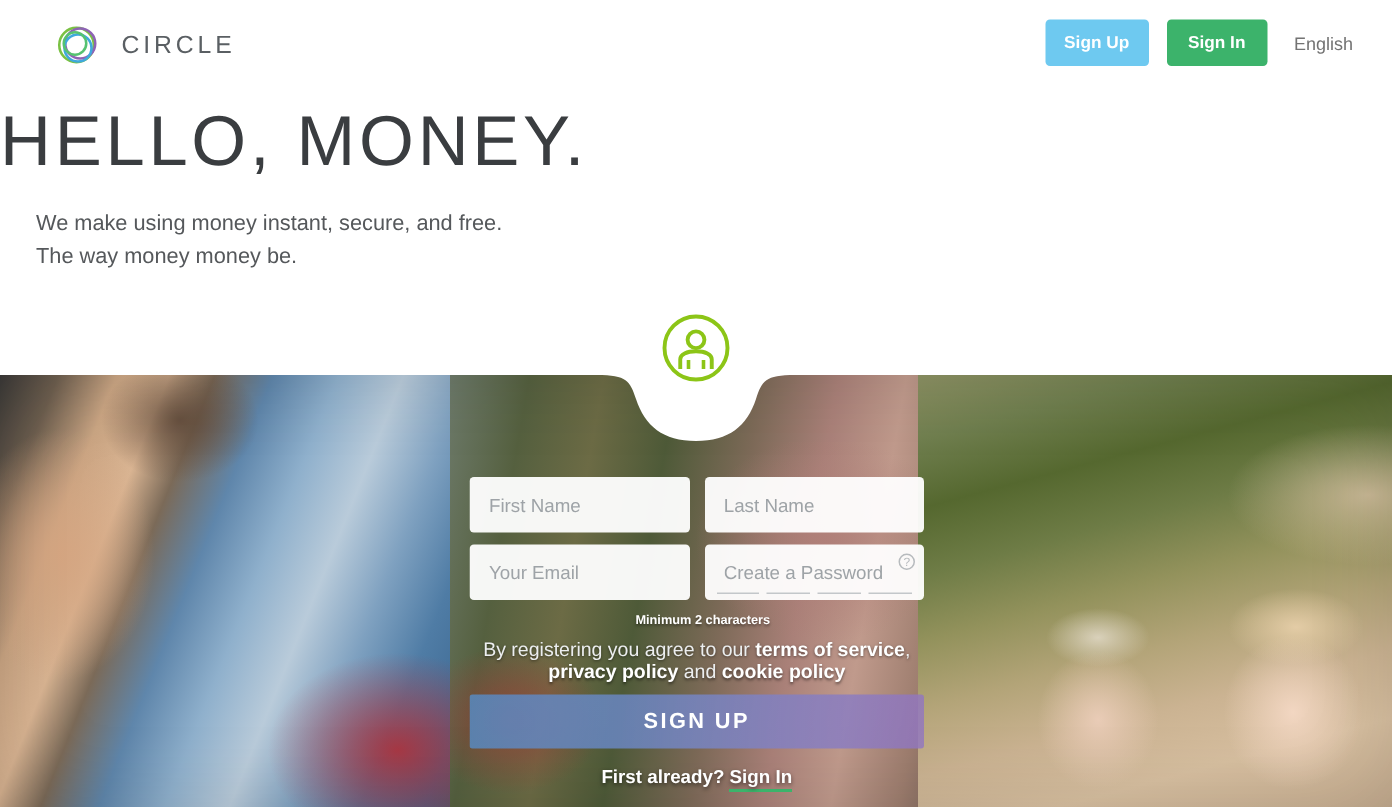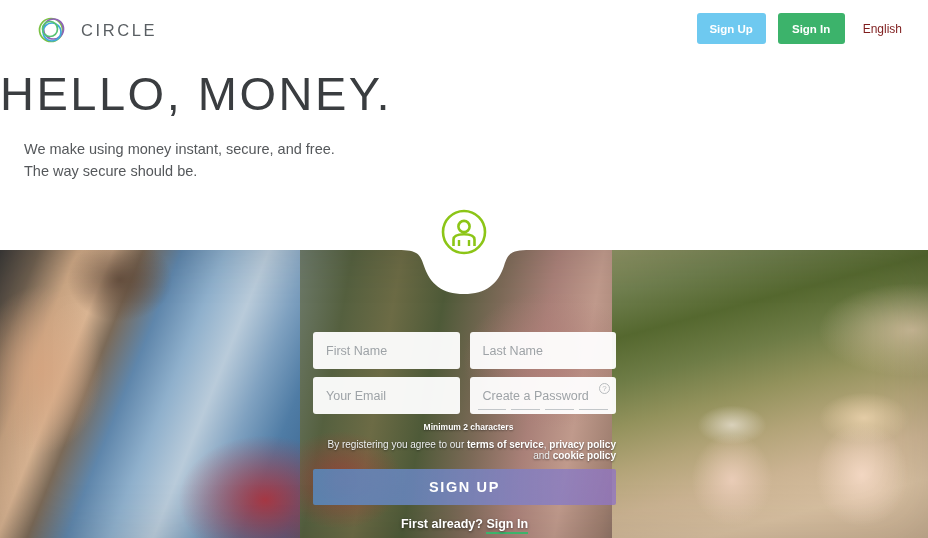--- a/index.html
+++ b/index.html
@@ -41,21 +41,21 @@
     cursor: pointer; margin-right: 12px;
   }
   .btn-signin-top {
     width: 67px; height: 31px; border: none; border-radius: 3px;
     background: #3cb36b; color: #ffffff;
     font-family: "Liberation Sans", sans-serif;
     font-size: 11.5px; font-weight: bold;
     cursor: pointer; margin-right: 18px;
   }
   .lang-link {
-    font-size: 12px; color: #7f1d1d; cursor: pointer; padding-right: 10px;
+    font-size: 12px; color: #737373; cursor: pointer; padding-right: 10px;
   }
 
   
   .hero {
     position: absolute; top: 60px; left: 0; width: 928px;
     text-align: left;
   }
   .headline {
     font-size: 47px; font-weight: 300; color: #3a3d40;
     letter-spacing: 2.5px; line-height: 1;
@@ -125,21 +125,21 @@
   }
 
   
   .avatar-badge {
     position: absolute; left: 440px; top: 208px;
     width: 48px; height: 48px; z-index: 20;
   }
 
   
   .form-wrap {
-    position: absolute; left: 313px; top: 332px;
+    position: absolute; left: 313px; top: 318px;
     width: 303px; z-index: 18;
   }
   .row { display: flex; gap: 10px; margin-bottom: 8px; }
   .field {
     position: relative;
     flex: 1 1 0; height: 37px;
     background: rgba(255,255,255,0.95);
     border-radius: 3px;
     display: flex; align-items: center;
   }
@@ -165,22 +165,22 @@
   .strength span {
     flex: 1; height: 1.5px; background: #c3c7ca; display: block;
   }
   .pw-hint {
     text-align: center;
     font-size: 8.5px; font-weight: bold; color: #ffffff;
     margin-top: 1px; margin-left: 8px;
     text-shadow: 0 1px 2px rgba(0,0,0,0.45);
   }
   .terms {
-    text-align: right; margin-top: 7px;
-    font-size: 10px; color: #eceeef;
+    text-align: center; margin-top: 7px;
+    font-size: 13px; color: #eceeef;
     text-shadow: 0 1px 2px rgba(0,0,0,0.5);
   }
   .terms b { color: #ffffff; font-weight: bold; cursor: pointer; }
   .btn-signup-main {
     display: block; width: 303px; height: 36px;
     margin-top: 8px; border: none; border-radius: 2px;
     background: linear-gradient(90deg,
        rgba(86,140,198,0.82) 0%,
        rgba(117,135,200,0.82) 48%,
        rgba(146,118,192,0.82) 100%);
@@ -222,21 +222,21 @@
       <button class="btn-signup-top">Sign Up</button>
       <button class="btn-signin-top">Sign In</button>
       <span class="lang-link">English</span>
     </div>
   </div>
 
   <div class="hero">
     <div class="headline">HELLO, MONEY.</div>
     <div class="subline">
       <div>We make using money instant, secure, and free.</div>
-      <div>The way secure should be.</div>
+      <div>The way money money be.</div>
     </div>
   </div>
 
   <div class="photo">
     <div class="photo-left"></div>
     <div class="photo-mid"></div>
     <div class="photo-right"></div>
     <div class="photo-blur"></div>
   </div>
 

